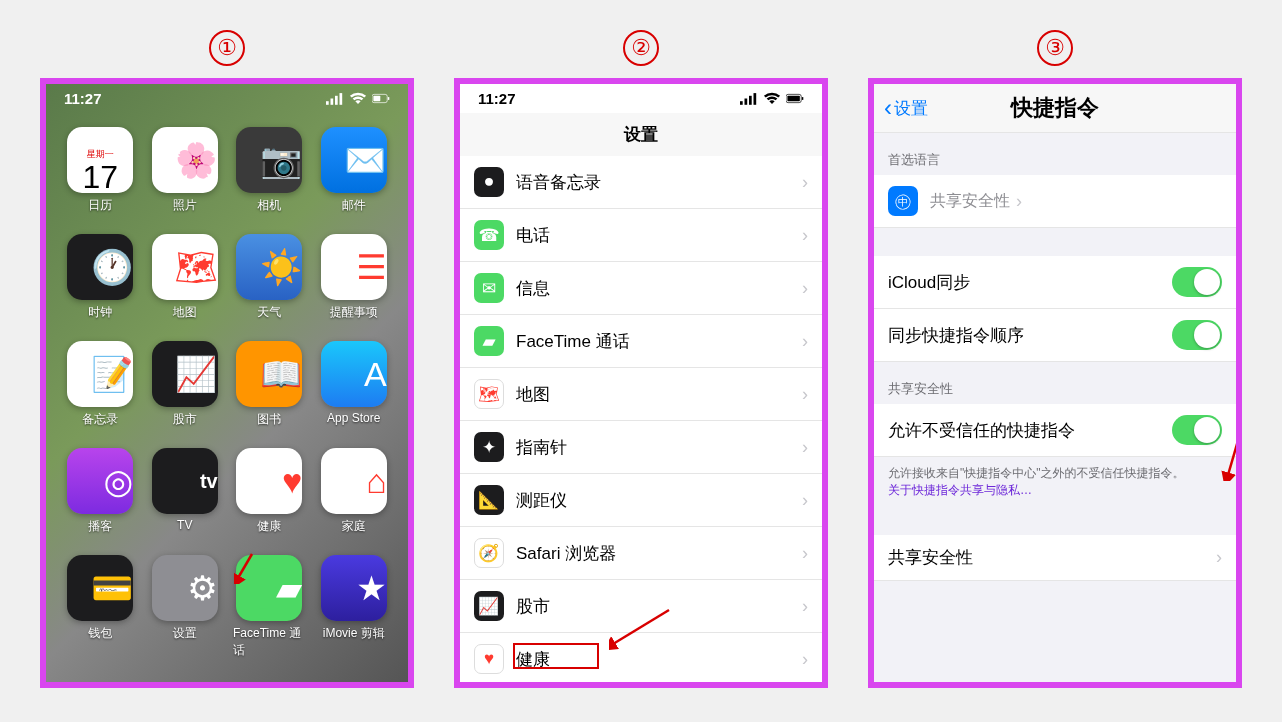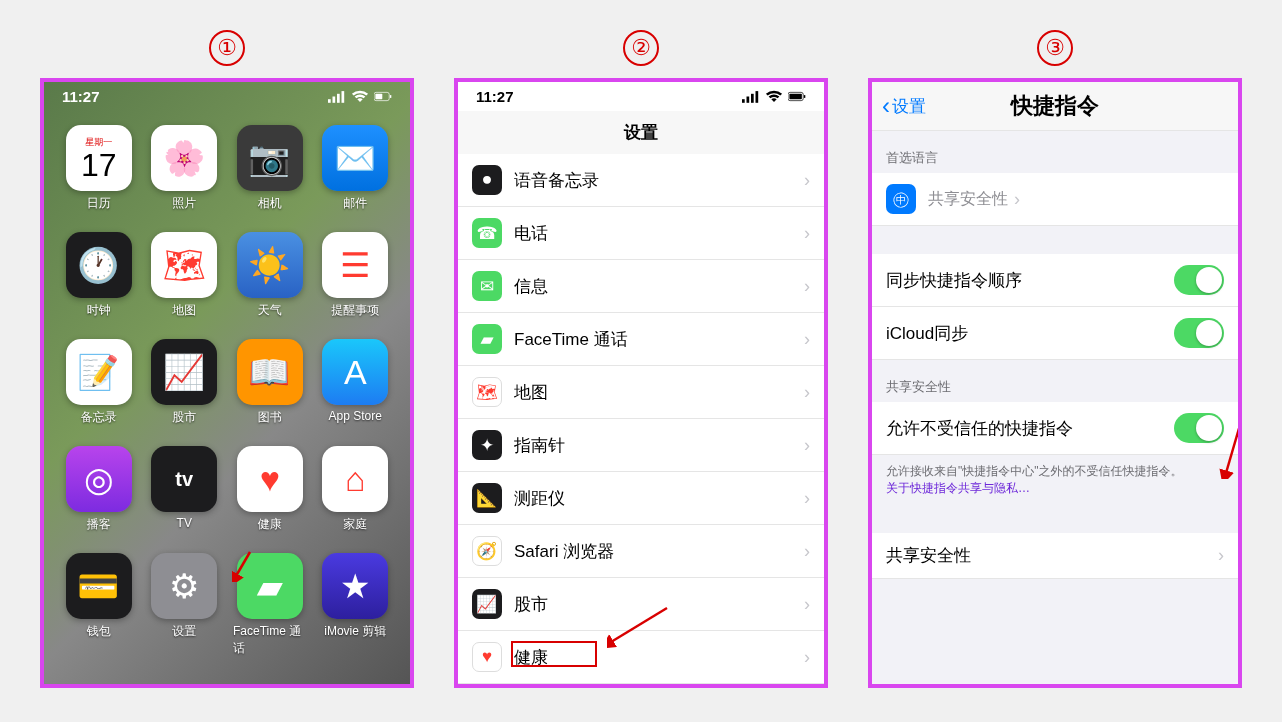--- a/index.html
+++ b/index.html
@@ -1,28 +1,28 @@
 <!DOCTYPE html>
 <html><head>
 <meta charset="utf-8">
 <style>
 *{margin:0;padding:0;box-sizing:border-box;font-family:-apple-system,BlinkMacSystemFont,"Segoe UI",sans-serif}
 body{background:#f0f0f0;width:1282px;height:722px;display:flex;justify-content:space-around;align-items:flex-start;padding:30px 20px}
 .panel{display:flex;flex-direction:column;align-items:center}
 .step-num{width:36px;height:36px;border:2.5px solid #d80000;border-radius:50%;display:flex;align-items:center;justify-content:center;color:#d80000;font-size:22px;font-weight:500;margin-bottom:12px}
-.phone{width:374px;height:610px;background:#fff;border:4px solid #d946ef;overflow:hidden;position:relative}
+.phone{width:374px;height:610px;background:#fff;border:6px solid #d946ef;overflow:hidden;position:relative}
 .home-bg{background:linear-gradient(135deg,#5a7a4a 0,#7a9a5a 40%,#888 60%,#555 100%);width:100%;height:100%}
 .status-bar{display:flex;justify-content:space-between;align-items:center;padding:6px 18px;font-size:15px;font-weight:600}
 .status-bar.light{color:#fff}
 .status-bar.dark{color:#000}
 .status-icons{display:flex;gap:5px;align-items:center}
 .status-icons svg{width:18px;height:13px;fill:currentColor}
 .app-grid{display:grid;grid-template-columns:repeat(4,1fr);gap:20px 12px;padding:14px 18px}
 .app{display:flex;flex-direction:column;align-items:center;gap:4px;position:relative}
-.app-icon{width:66px;height:66px;border-radius:15px;display:flex;align-items:center;justify-content:center;font-size:34px;color:#fff;box-shadow:0 2px 6px rgba(0,0,0,0.3)}
+.app-icon{width:66px;height:66px;border-radius:15px;display:flex;align-items:center;justify-content:flex-end;font-size:34px;color:#fff;box-shadow:0 2px 6px rgba(0,0,0,0.3)}
 .app-label{color:#fff;font-size:12px;text-shadow:0 1px 2px rgba(0,0,0,0.7)}
 .cal{background:#fff;color:#000;flex-direction:column}
 .cal .day{color:#d00;font-size:9px}
 .cal .num{font-size:32px;font-weight:300;line-height:1}
 .sett-title{text-align:center;font-size:17px;font-weight:600;padding:10px 0;background:#f7f7f7}
 .list{background:#fff}
 .row{display:flex;align-items:center;padding:11px 14px;border-bottom:1px solid #e5e5e5;position:relative}
 .row-icon{width:30px;height:30px;border-radius:7px;margin-right:12px;display:flex;align-items:center;justify-content:center;color:#fff;font-size:17px}
 .row-label{flex:1;font-size:17px;color:#000}
 .row-value{color:#8e8e93;font-size:16px;margin-right:6px}
@@ -267,25 +267,25 @@
 <div class="list">
 <div class="row">
 <div class="row-icon" style="background:#007aff">㊥</div>
 <span class="row-value">共享安全性</span>
 <span class="chev">›</span>
 </div>
 </div>
 <div class="gap"></div>
 <div class="list">
 <div class="row">
+<span class="row-label">iCloud同步</span>
+<div class="toggle"></div>
+</div>
+<div class="row">
 <span class="row-label">同步快捷指令顺序</span>
-<div class="toggle"></div>
-</div>
-<div class="row">
-<span class="row-label">iCloud同步</span>
 <div class="toggle"></div>
 </div>
 </div>
 <div class="section-header">共享安全性</div>
 <div class="list">
 <div class="row">
 <span class="row-label">允许不受信任的快捷指令</span>
 <div class="toggle"></div>
 </div>
 </div>

